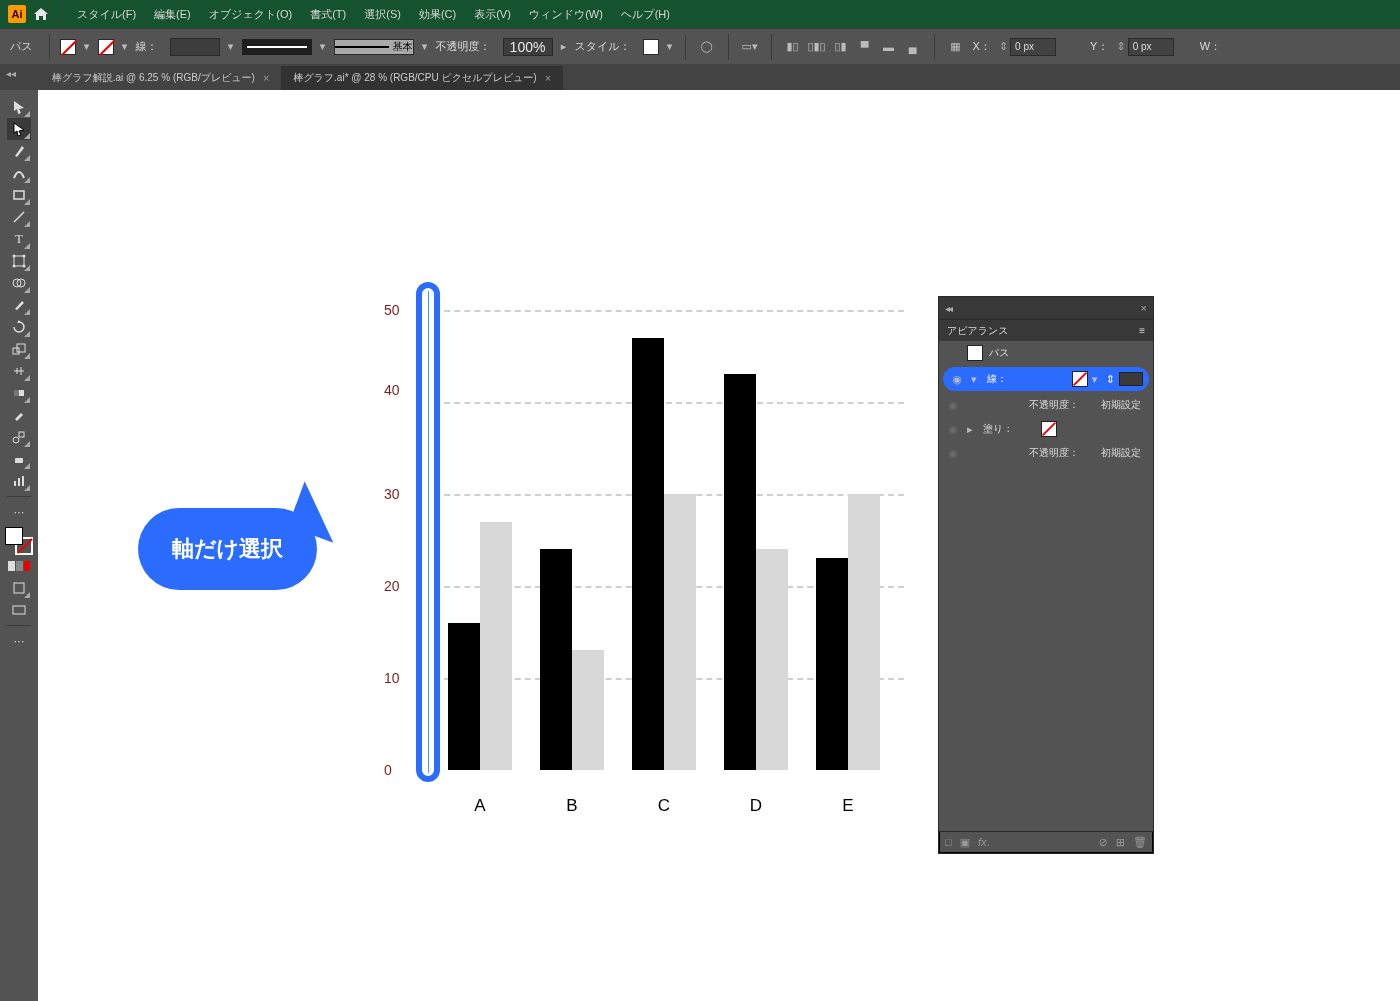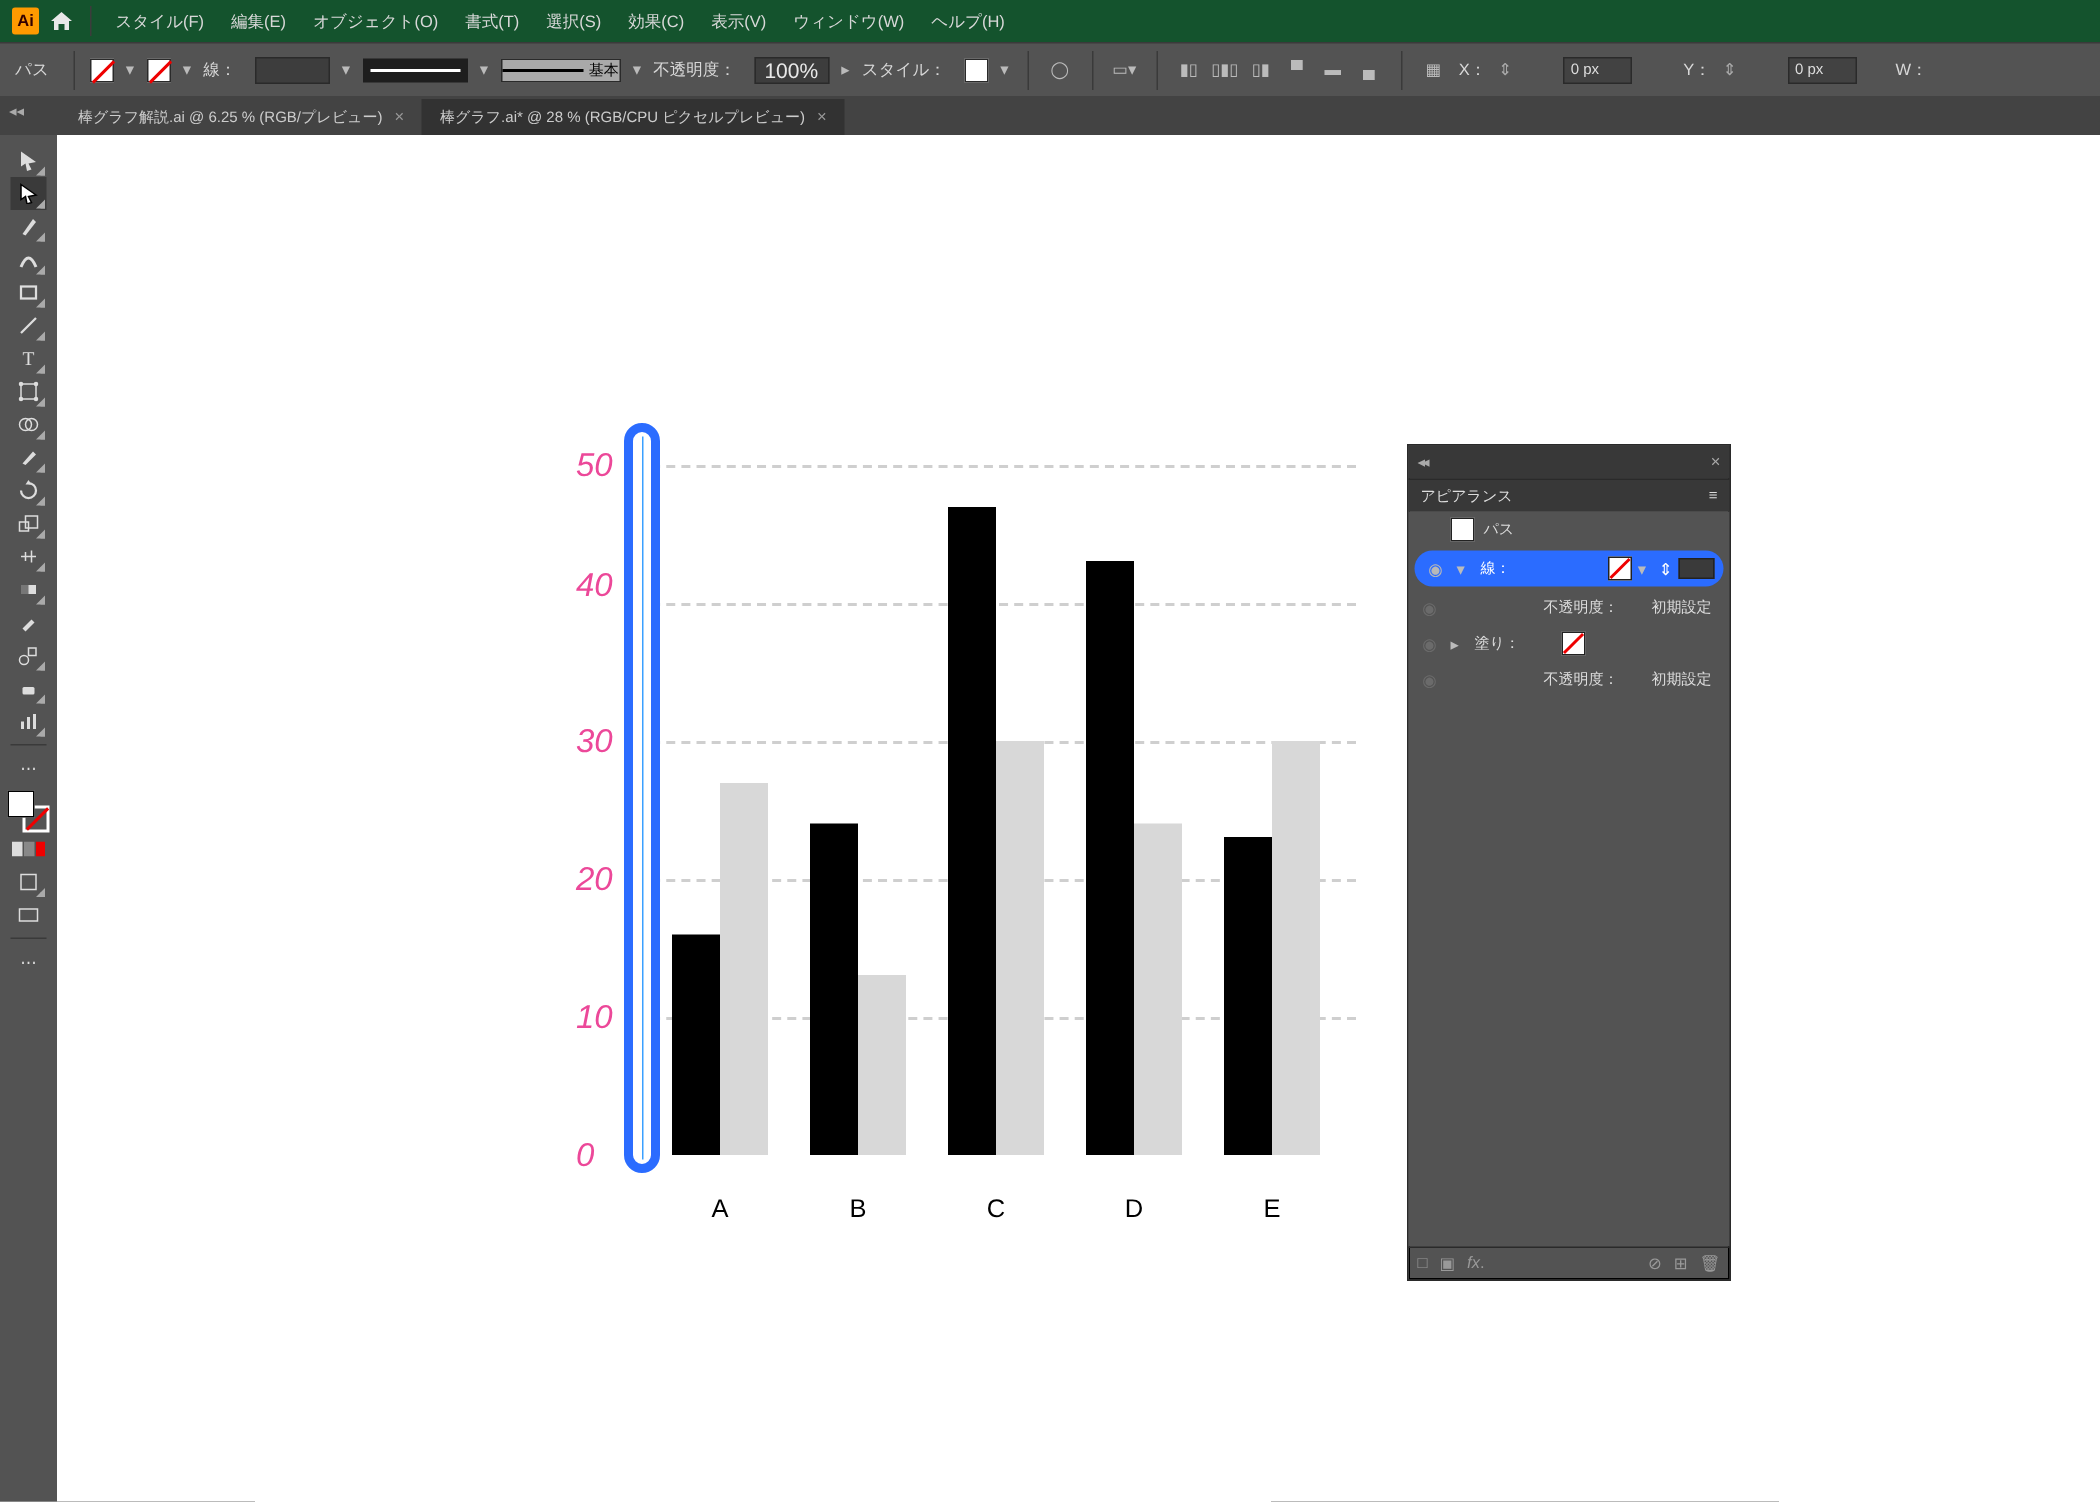--- a/index.html
+++ b/index.html
@@ -20,21 +20,21 @@
   .swatch.none::after { content:""; position:absolute; left:-2px; top:7px; width:20px; height:2px; background:#e00; transform:rotate(-45deg); }
   .mini-caret { width:10px; display:flex; align-items:center; justify-content:center; color:#bbb; }
   .stroke-preview { width:70px; height:16px; background:#1e1e1e; display:flex; align-items:center; justify-content:center; }
   .stroke-preview .line { width:60px; height:2px; background:#fff; }
   .stroke-profile { width:80px; height:16px; background:#a9a9a9; display:flex; align-items:center; justify-content:center; color:#000; font-size:10px; border:1px solid #2a2a2a; }
   .num-field { width:50px; height:18px; background:#3d3d3d; color:#e8e8e8; border:1px solid #2a2a2a; display:flex; align-items:center; justify-content:center; font-size:14px; }
   .btn-icon { width:22px; height:22px; display:flex; align-items:center; justify-content:center; color:#bbb; }
   .btn-group { display:flex; gap:2px; }
   .swatch.white { background:#fff; }
   .xy-group { display:flex; align-items:center; gap:2px; }
-  .xy-input { width:46px; height:18px; background:#424242; border:1px solid #2a2a2a; color:#ddd; font-size:10px; display:flex; align-items:center; padding:0 4px;margin-left:32px; }
+  .xy-input { width:46px; height:18px; background:#424242; border:1px solid #2a2a2a; color:#ddd; font-size:10px; display:flex; align-items:center; padding:0 4px; }
 
   
   .tabbar { height:26px; background:#434343; display:flex; align-items:flex-end; padding-left:40px; }
   .tab { height:24px; padding:0 12px; display:flex; align-items:center; gap:8px; color:#ccc; font-size:10px; cursor:default; }
   .tab.active { background:#323232; }
   .tab .close { color:#999; font-size:11px; }
 
   
   .main { position:absolute; top:90px; left:0; right:0; bottom:0; display:flex; }
   .toolbar { width:38px; background:#535353; display:flex; flex-direction:column; align-items:center; padding-top:6px; gap:0; }
@@ -44,21 +44,21 @@
   .fs-fill { position:absolute; top:0; left:0; width:18px; height:18px; background:#fff; border:1px solid #000; }
   .fs-stroke { position:absolute; bottom:0; right:0; width:18px; height:18px; background:#535353; border:2px solid #fff; }
   .fs-stroke.none::after { content:""; position:absolute; left:-2px; top:6px; width:20px; height:2px; background:#e00; transform:rotate(-45deg); }
   .tool-tri::after { content:""; position:absolute; right:1px; bottom:1px; border:3px solid transparent; border-right-color:#aaa; border-bottom-color:#aaa; width:0; height:0; }
 
   .canvas-wrap { flex:1; background:#fff; position:relative; overflow:hidden; }
   .canvas { position:absolute; inset:0; background:#fff; }
 
   
   .chart { position:absolute; left:346px; top:200px; width:520px; height:500px; }
-  .y-tick { position:absolute; left:0; font-size:22px; color:#ec4899; font-family:Arial,sans-serif; transform:translateY(-50%);font-style:italic; }
+  .y-tick { position:absolute; left:0; font-size:14px; color:#7f1d1d; font-family:Arial,sans-serif; transform:translateY(-50%); }
   .grid { position:absolute; left:40px; right:0; border-top:2px dashed #cfcfcf; }
   .x-label { position:absolute; bottom:-26px; font-size:17px; color:#000; font-family:Arial,sans-serif; transform:translateX(-50%); }
   .bar { position:absolute; bottom:20px; width:32px; }
   .bar.black { background:#000; }
   .bar.gray  { background:#d8d8d8; }
   .axis-highlight { position:absolute; left:32px; top:-8px; width:24px; height:500px; border:6px solid #2b6cff; border-radius:14px; background:#fff; }
   .axis-highlight::before { content:""; position:absolute; left:6px; top:3px; bottom:3px; width:1px; background:#3aa0ff; }
 
   
   .bubble { position:absolute; left:100px; top:418px; background:#2b6cff; color:#fff; font-size:22px; font-weight:600; padding:26px 34px; border-radius:60px; }
@@ -347,20 +347,23 @@
 
         <div class="bar black" style="left:340px; height:396px"></div>
         <div class="bar gray" style="left:372px; height:221px"></div>
         <div class="x-label" style="left:372px">D</div>
 
         <div class="bar black" style="left:432px; height:212px"></div>
         <div class="bar gray" style="left:464px; height:276px"></div>
         <div class="x-label" style="left:464px">E</div>
       </div>
 
+      <div class="bubble">
+        <span>軸だけ選択</span>
+      </div>
 
       <div class="panel">
         <div class="panel-hdr">
           <span class="col-icon">◂◂</span>
           <span class="closep">×</span>
         </div>
         <div class="panel-tab">
           <span>アピアランス</span>
           <span class="menuburger">≡</span>
         </div>

